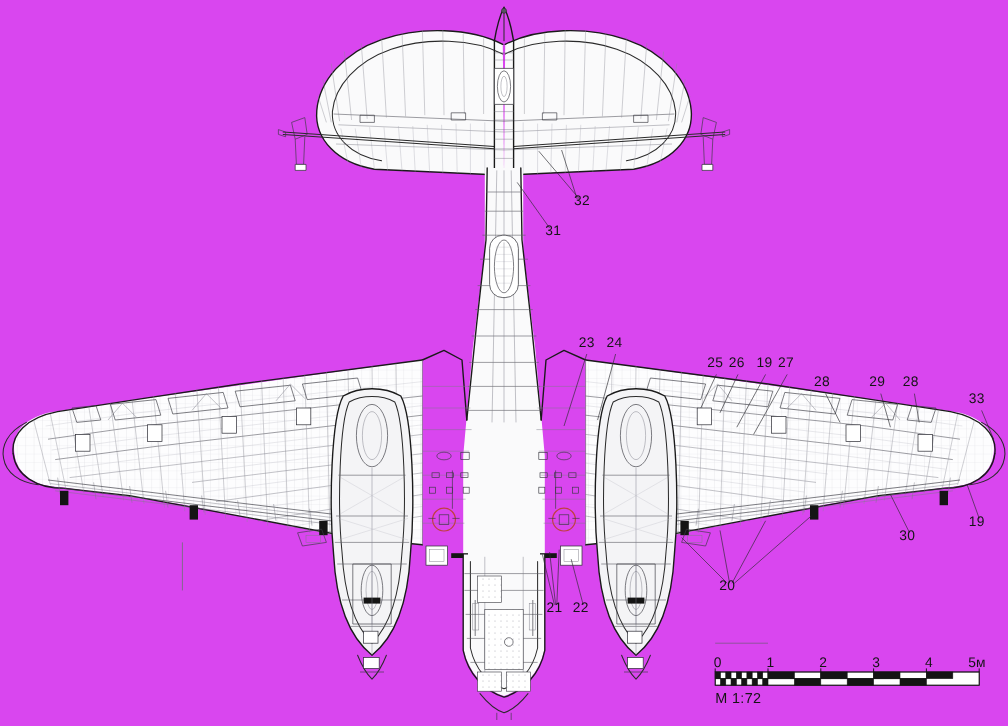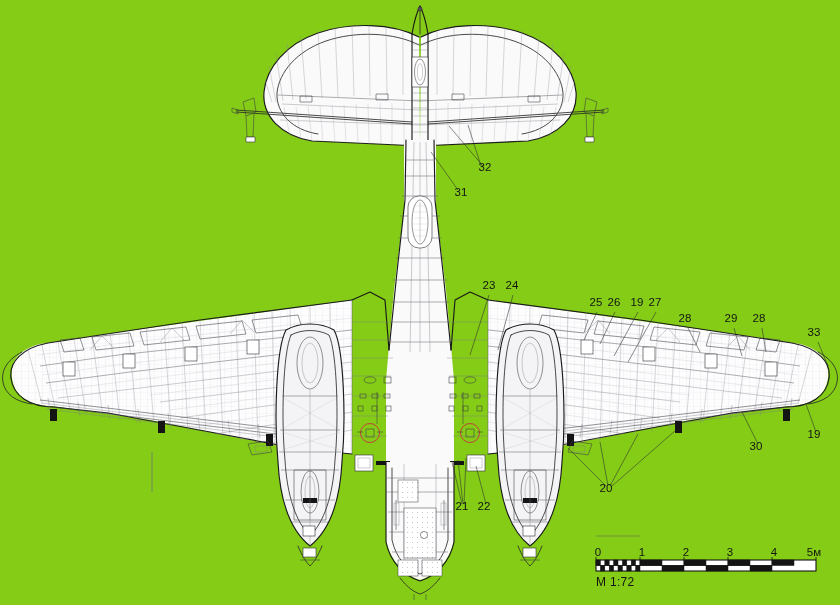--- a/index.html
+++ b/index.html
@@ -2,21 +2,21 @@
 <html><head>
 <meta charset="utf-8">
 <title>Aircraft Plan View Technical Drawing</title>
 <style>
   html,body{margin:0;padding:0;background:#ffffff;}
   body{
     width:840px;height:605px;overflow:hidden;position:relative;
     font-family:"Liberation Sans", sans-serif;
     -webkit-font-smoothing:antialiased;
   }
-  #stage{position:absolute;left:0;top:0;width:840px;height:605px;background:#84cc16;}
+  #stage{position:absolute;left:0;top:0;width:840px;height:605px;background:#d946ef;}
   svg.plan{position:absolute;left:0;top:0;width:840px;height:605px;display:block;}
 
   
   .outline  {fill:none;stroke:#1a1a1a;stroke-width:1.15;stroke-linejoin:round;stroke-linecap:round;}
   .outline2 {fill:none;stroke:#2a2a2a;stroke-width:0.85;stroke-linejoin:round;stroke-linecap:round;}
   .panel    {fill:none;stroke:#5c5c64;stroke-width:0.5;}
   .panelf   {fill:none;stroke:#7b7b85;stroke-width:0.38;}
   .rib      {fill:none;stroke:#8b8b95;stroke-width:0.34;}
   .riblight {fill:none;stroke:#a8a8b2;stroke-width:0.3;}
   .hair     {fill:none;stroke:#b6b6c0;stroke-width:0.26;}

